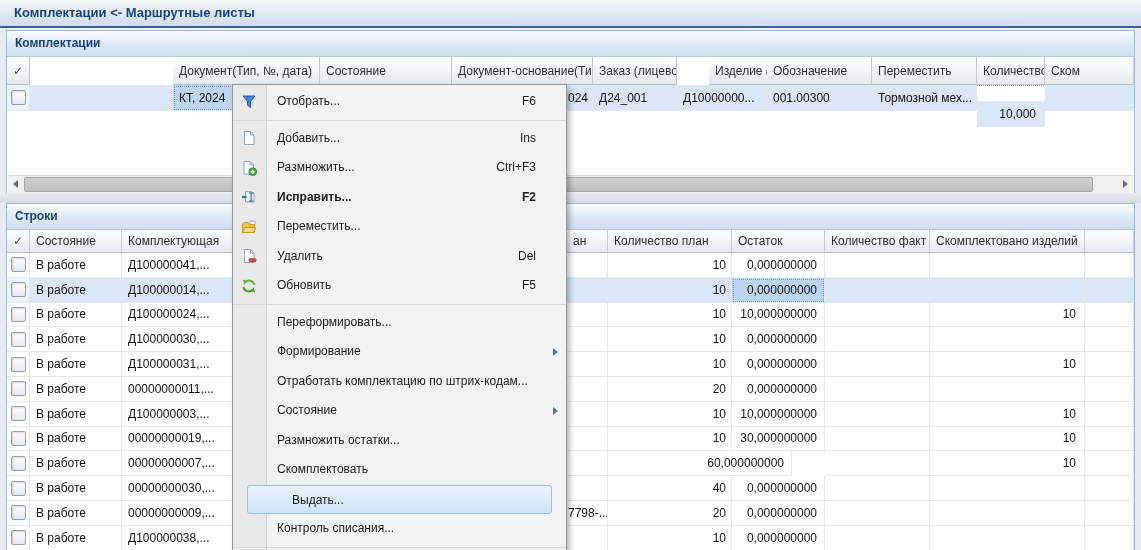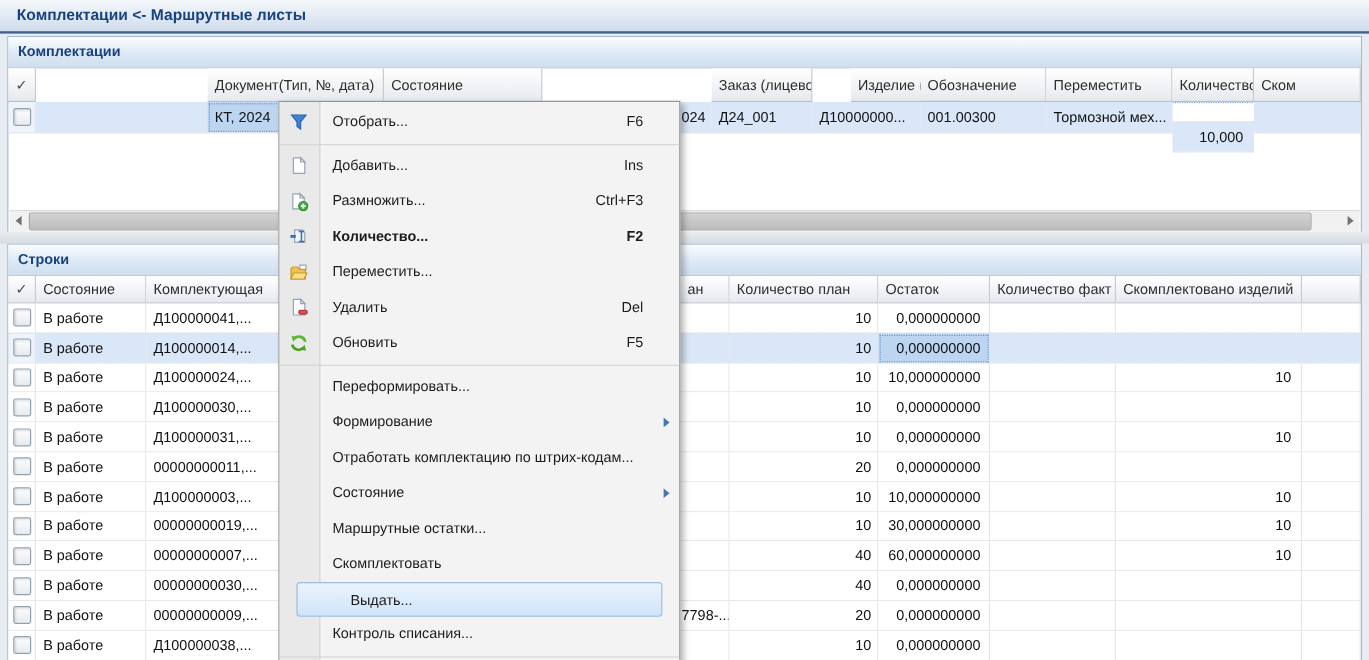--- a/index.html
+++ b/index.html
@@ -100,20 +100,21 @@
 
   <div class="panel panel-top">
     <div class="section-header">
       <span>Комплектации</span>
     </div>
     <div class="grid" id="top-grid">
         <div class="g-header">
           <div class="h-cell check-col" style="left: 0px; width: 23px;">✓</div>
           <div class="h-cell" style="left: 166px; width: 147px;">Документ(Тип, №, дата)</div>
           <div class="h-cell" style="left: 313px; width: 132px;">Состояние</div>
+          <div class="h-cell" style="left: 445px; width: 141px;">Документ-основание(Ти</div>
           <div class="h-cell" style="left: 586px; width: 84px;">Заказ (лицево</div>
           <div class="h-cell" style="left: 670px; width: 90px; margin-left: 32px;">Изделие (Номе</div>
           <div class="h-cell" style="left: 760px; width: 105px;">Обозначение</div>
           <div class="h-cell" style="left: 865px; width: 105px;">Переместить</div>
           <div class="h-cell" style="left: 970px; width: 68px;">Количество</div>
           <div class="h-cell" style="left: 1038px; width: 89px;">Ском</div>
         </div>
         <div class="row selected">
           <div class="cell check-col" style="left: 0px; width: 23px;">
             <span class="cb"></span>
@@ -264,21 +265,21 @@
           <div class="cell" style="left: 1078px; width: 49px;"></div>
         </div>
         <div class="row">
           <div class="cell check-col" style="left: 0px; width: 23px;">
             <span class="cb"></span>
           </div>
           <div class="cell" style="left: 23px; width: 92px;">В работе</div>
           <div class="cell" style="left: 115px; width: 318px;">00000000007,...</div>
           <div class="cell" style="left: 433px; width: 168px; padding-left: 128px;"></div>
           <div class="cell num" style="left: 601px; width: 124px; padding-right: 5px;">40</div>
-          <div class="cell num" style="left: 725px; width: 93px; padding-right: 7px;">60,000000000</div>
+          <div class="cell num" style="left: 692px; width: 93px; padding-right: 7px;">60,000000000</div>
           <div class="cell num" style="left: 818px; width: 105px; padding-right: 8px;"></div>
           <div class="cell num" style="left: 923px; width: 155px; padding-right: 8px;">10</div>
           <div class="cell" style="left: 1078px; width: 49px;"></div>
         </div>
         <div class="row">
           <div class="cell check-col" style="left: 0px; width: 23px;">
             <span class="cb"></span>
           </div>
           <div class="cell" style="left: 23px; width: 92px;">В работе</div>
           <div class="cell" style="left: 115px; width: 318px;">00000000030,...</div>
@@ -353,21 +354,21 @@
         <span class="mi-shortcut">Ctrl+F3</span>
       </div>
       <div class="menu-item bold">
         <span class="mi-icon">
           <svg width="16" height="16" viewBox="0 0 16 16">
             <path d="M4.5 2.5 h6 l2.5 2.5 v8 h-8.5 z" fill="#f2f5f8" stroke="#97a4b1"></path>
             <rect x="1" y="6.8" width="4.5" height="2.4" fill="#3a6fc4"></rect>
             <path d="M8 3.8 h4.5 M10.2 3.8 v8.4 M8 12.2 h4.5" stroke="#3a6fc4" stroke-width="1.3" fill="none"></path>
           </svg>
         </span>
-        <span class="mi-label">Количество...</span>
+        <span class="mi-label">Исправить...</span>
         <span class="mi-shortcut">F2</span>
       </div>
       <div class="menu-item">
         <span class="mi-icon">
           <svg width="16" height="16" viewBox="0 0 16 16">
             <path d="M9 2 h5 v4 h-5 z" fill="#fff" stroke="#9aa7b4"></path>
             <path d="M1.5 13.5 v-8.5 l1.5-1.5 h4 l1.5 2 h5 v8 z" fill="#f2c14e" stroke="#c9992e"></path>
             <path d="M1.5 13.5 l2.3-5 h11 l-2.3 5 z" fill="#fbdf8d" stroke="#c9992e"></path>
           </svg>
         </span>
@@ -410,21 +411,21 @@
       <div class="menu-item">
         <span class="mi-label">Отработать комплектацию по штрих-кодам...</span>
         <span class="mi-shortcut"></span>
       </div>
       <div class="menu-item">
         <span class="mi-label">Состояние</span>
         <span class="mi-shortcut"></span>
         <span class="mi-arrow"></span>
       </div>
       <div class="menu-item">
-        <span class="mi-label">Маршрутные остатки...</span>
+        <span class="mi-label">Размножить остатки...</span>
         <span class="mi-shortcut"></span>
       </div>
       <div class="menu-item">
         <span class="mi-label">Скомплектовать</span>
         <span class="mi-shortcut"></span>
       </div>
       <div class="menu-item highlighted">
         <span class="mi-label">Выдать...</span>
         <span class="mi-shortcut"></span>
       </div>

